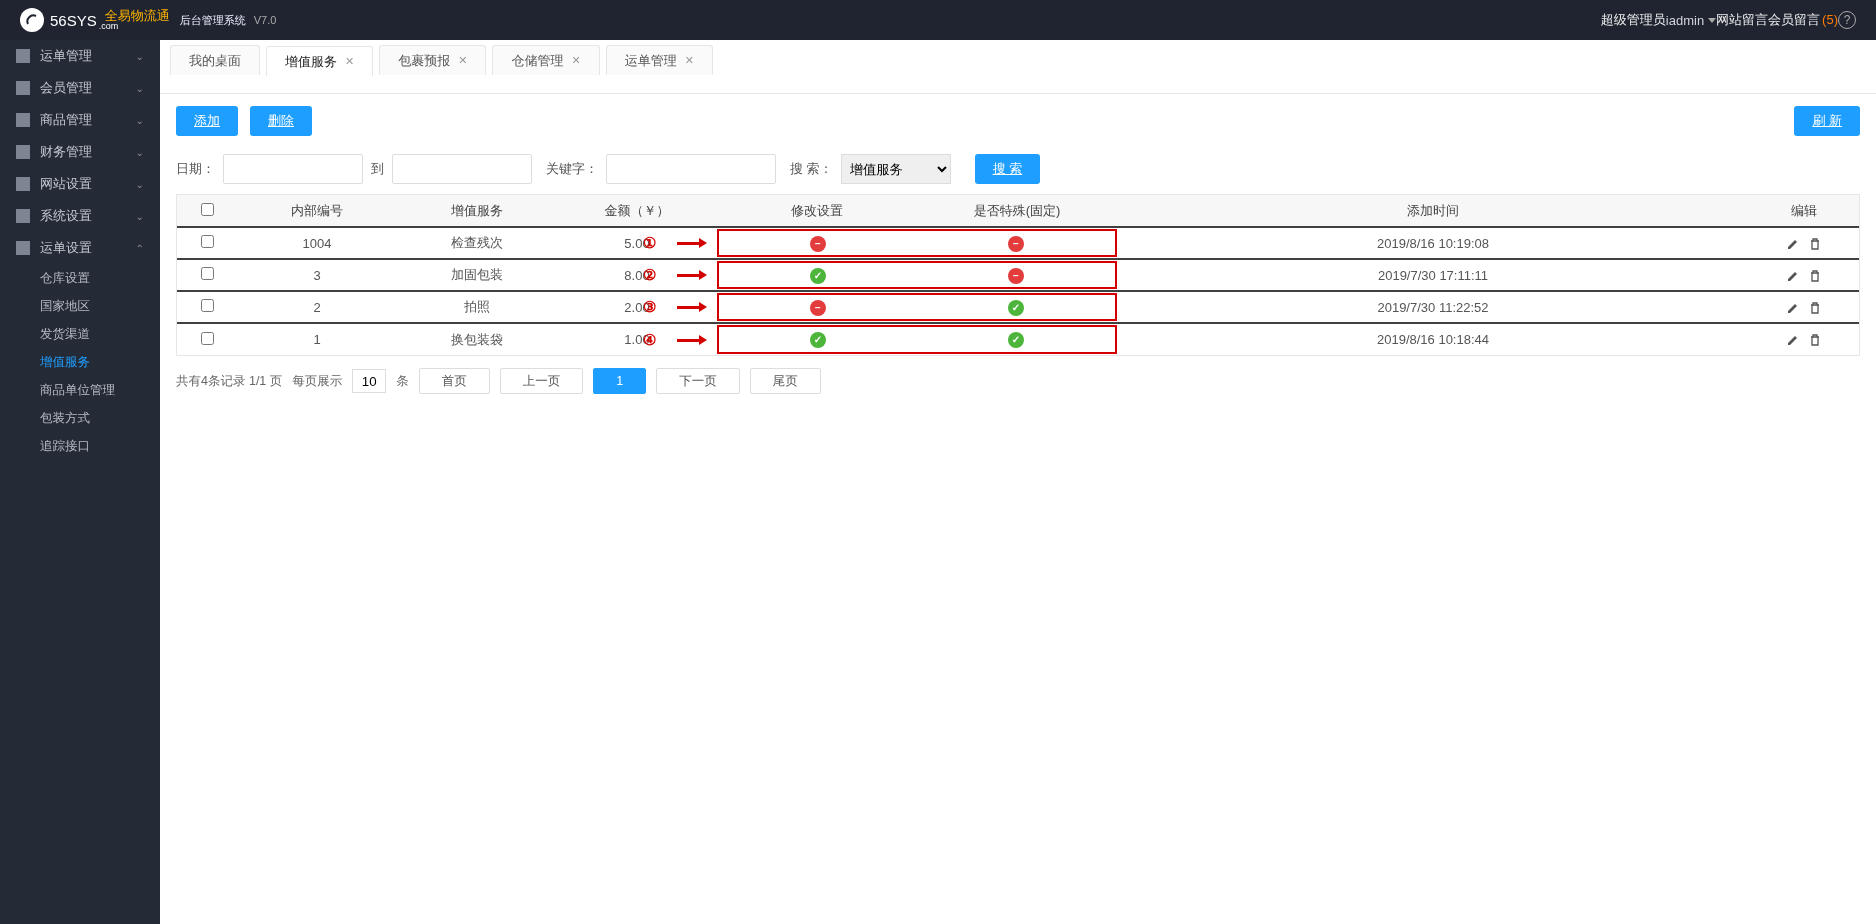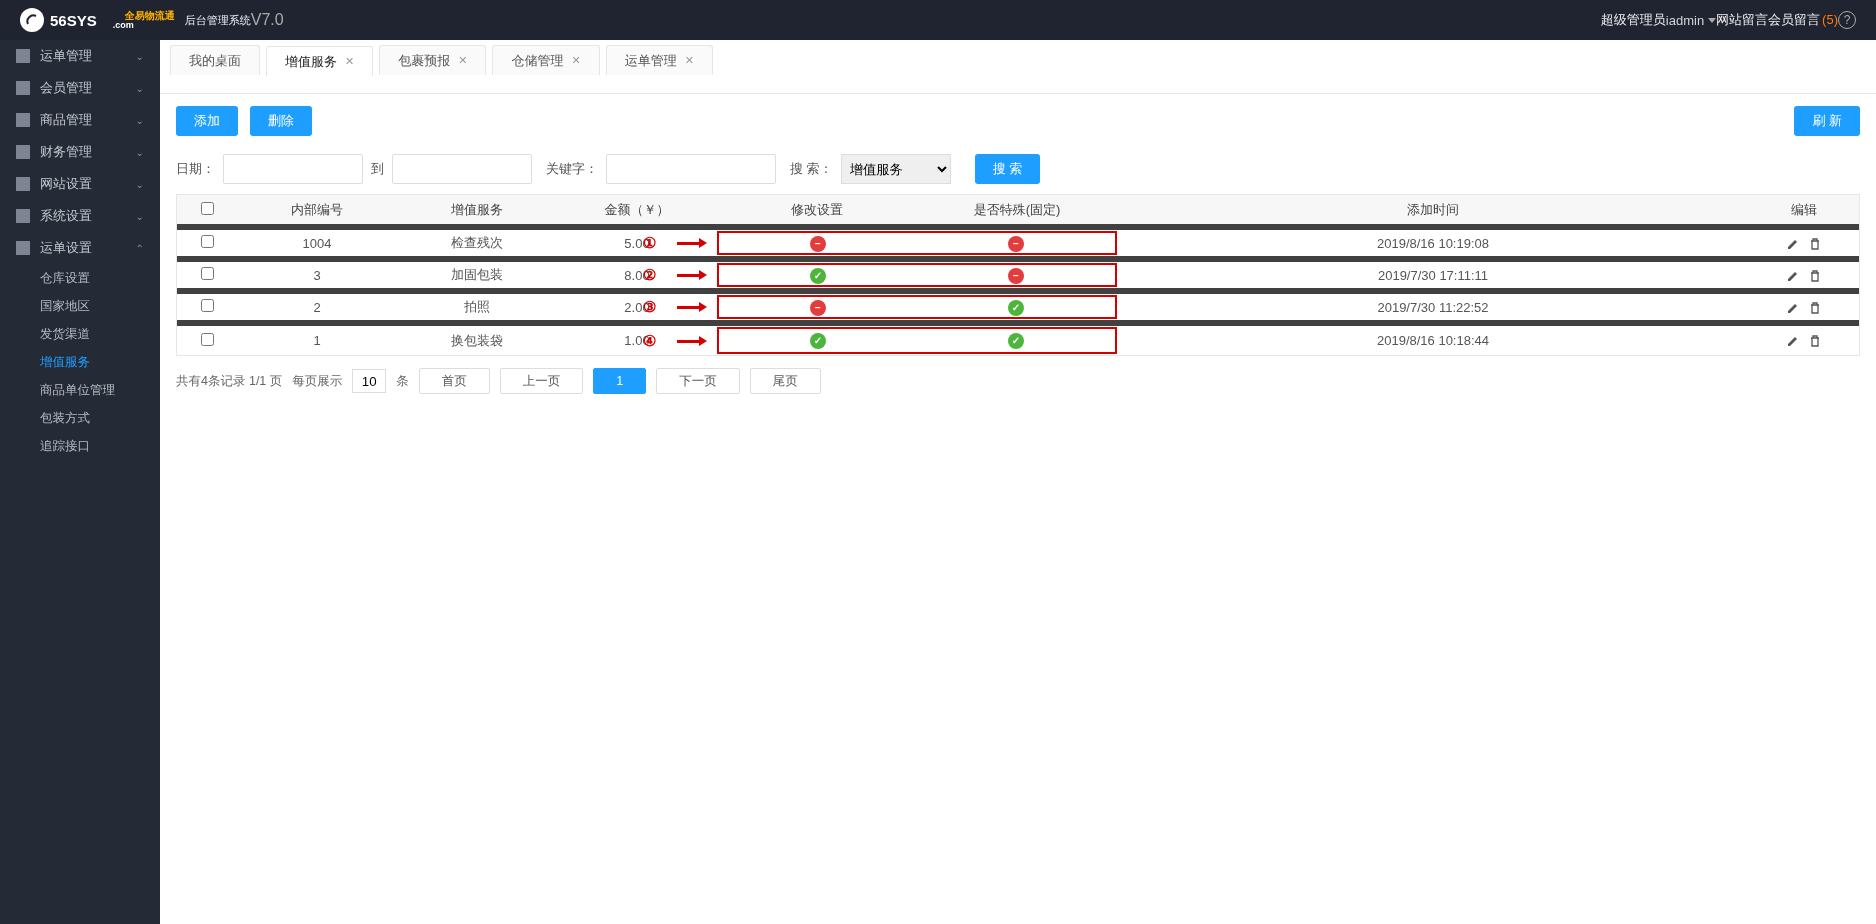--- a/index.html
+++ b/index.html
@@ -2,24 +2,24 @@
 <html><head>
 <meta charset="utf-8">
 <style>
 * { margin: 0; padding: 0; box-sizing: border-box; }
 body { font-family: "Microsoft YaHei", "Helvetica Neue", Arial, sans-serif; font-size: 13px; color: #333; background: #fff; }
 
 
 .header { height: 40px; background: #1f2430; color: #d0d3d8; display: flex; align-items: center; padding: 0 20px; }
 .logo { display: flex; align-items: center; gap: 6px; }
 .logo-circle { width: 24px; height: 24px; border-radius: 50%; background: #fff; display: flex; align-items: center; justify-content: center; color: #1f2430; font-weight: bold; }
-.logo-text { font-size: 15px; font-weight: 700; color: #fff; display:flex; align-items:center;gap:14px; }
-.logo-sub { font-size: 10px; color:#ffb300; margin-left:12px; line-height:1; }
+.logo-text { font-size: 15px; font-weight: 400; color: #fff; display:flex; align-items:center; }
+.logo-sub { font-size: 13px; color:#ffb300; margin-left:6px; line-height:1; }
 .sys-title { margin-left: 10px; font-size: 11px; color: #eef; }
-.sys-ver { font-size: 16px; color: #aaa; }
+.sys-ver { margin-left: 8px; font-size: 11px; color: #aaa; }
 .header-spacer { flex: 1; }
 .header-right { display: flex; align-items: center; font-size: 13px; }
 .header-right .user-role { color: #eee; }
 .header-right .dropdown { display: inline-flex; align-items: center; gap: 4px; cursor: pointer; }
 .header-right a { color: #eee; text-decoration: none; cursor: pointer; }
 .msg-count { color: #ff7b00; margin-left: 2px; }
 .help-icon { width: 18px; height: 18px; border: 1.5px solid #aaa; border-radius: 50%; display:flex; align-items:center; justify-content:center; color:#aaa; font-size:12px; cursor:pointer; }
 
 
 .body-wrap { display: flex; height: calc(100vh - 40px); }
@@ -38,33 +38,33 @@
 
 
 .tabbar { height: 54px; border-bottom: 1px solid #e6e6e6; display: flex; align-items: flex-end; padding: 18px 10px; gap: 0; }
 .tab { height: 30px; border: 1px solid #e6e6e6; border-bottom: none; padding: 0 18px; display: flex; align-items: center; gap: 8px; font-size: 13px; color: #555; cursor: pointer; margin-right: 6px; background:#fafafa; border-radius: 3px 3px 0 0; }
 .tab.active { background: #fff; color: #222; position:relative; top:1px; }
 .tab .close { font-size: 11px; color: #999; cursor: pointer; }
 
 
 .toolbar { padding: 12px 16px 0; display: flex; align-items: center; gap: 12px; }
 .btn { display: inline-flex; align-items: center; justify-content: center; height: 30px; padding: 0 18px; border-radius: 3px; border: none; cursor: pointer; font-size: 13px; }
-.btn-primary { background: #1E9FFF; color: #fff; }
+.btn-primary { background: #1E9FFF; color: #fff; text-decoration: underline; }
 .btn-refresh { margin-left: auto; }
 
 
 .search-row { padding: 18px 16px 10px; display: flex; align-items: center; gap: 8px; font-size: 13px; color: #555; }
 .search-row .lbl { white-space: nowrap; }
 .search-row input[type="text"] { height: 30px; border: 1px solid #ddd; border-radius: 2px; padding: 0 8px; outline:none; }
 .search-row select { height: 30px; border: 1px solid #ddd; min-width: 110px; padding: 0 4px; }
 
 
 .tbl-wrap { margin: 0 16px; border: 1px solid #e6e6e6; }
 table { width: 100%; border-collapse: collapse; table-layout: fixed; }
-th, td { border-bottom: 6px solid #404040; height: 32px; text-align: center; font-size: 13px; color: #555; font-weight: normal; vertical-align: middle; }
+th, td { border-bottom: 2px solid #404040; height: 32px; text-align: center; font-size: 13px; color: #555; font-weight: normal; vertical-align: middle; }
 thead th { background: #f7f7f7; color: #444; }
 tbody tr:last-child td { border-bottom: none; }
 .col-chk { width: 60px; }
 .col-id { width: 160px; }
 .col-svc { width: 160px; }
 .col-amt { width: 160px; }
 .col-mod { width: 200px; }
 .col-spc { width: 200px; }
 .col-time { }
 .col-edit { width: 110px; }

